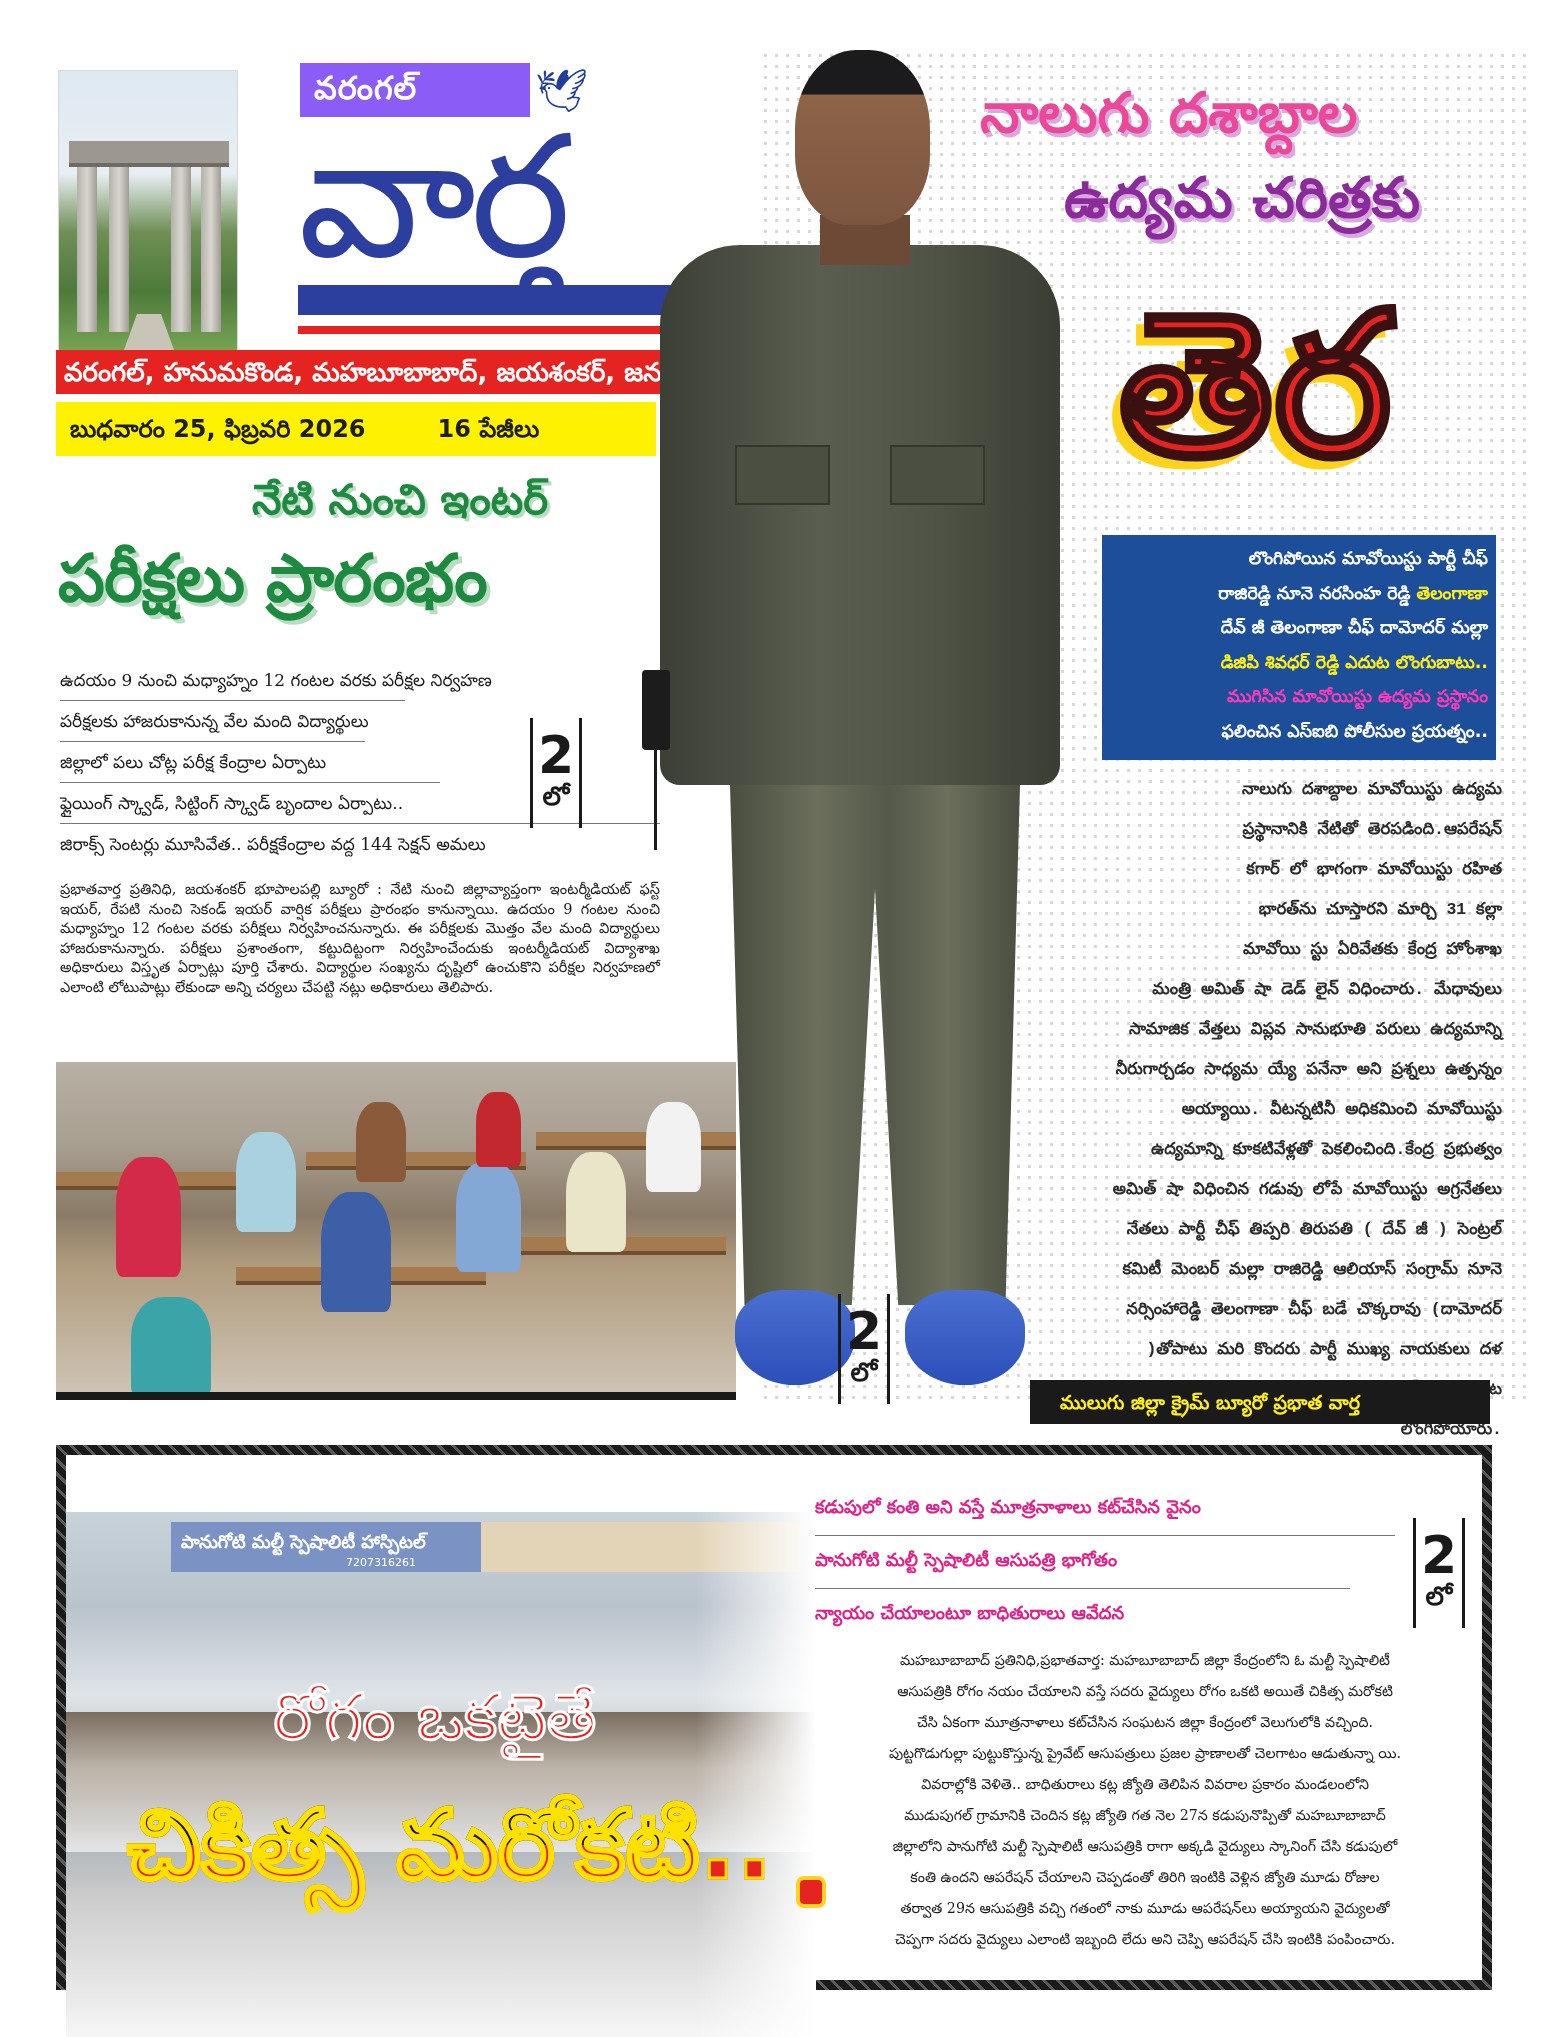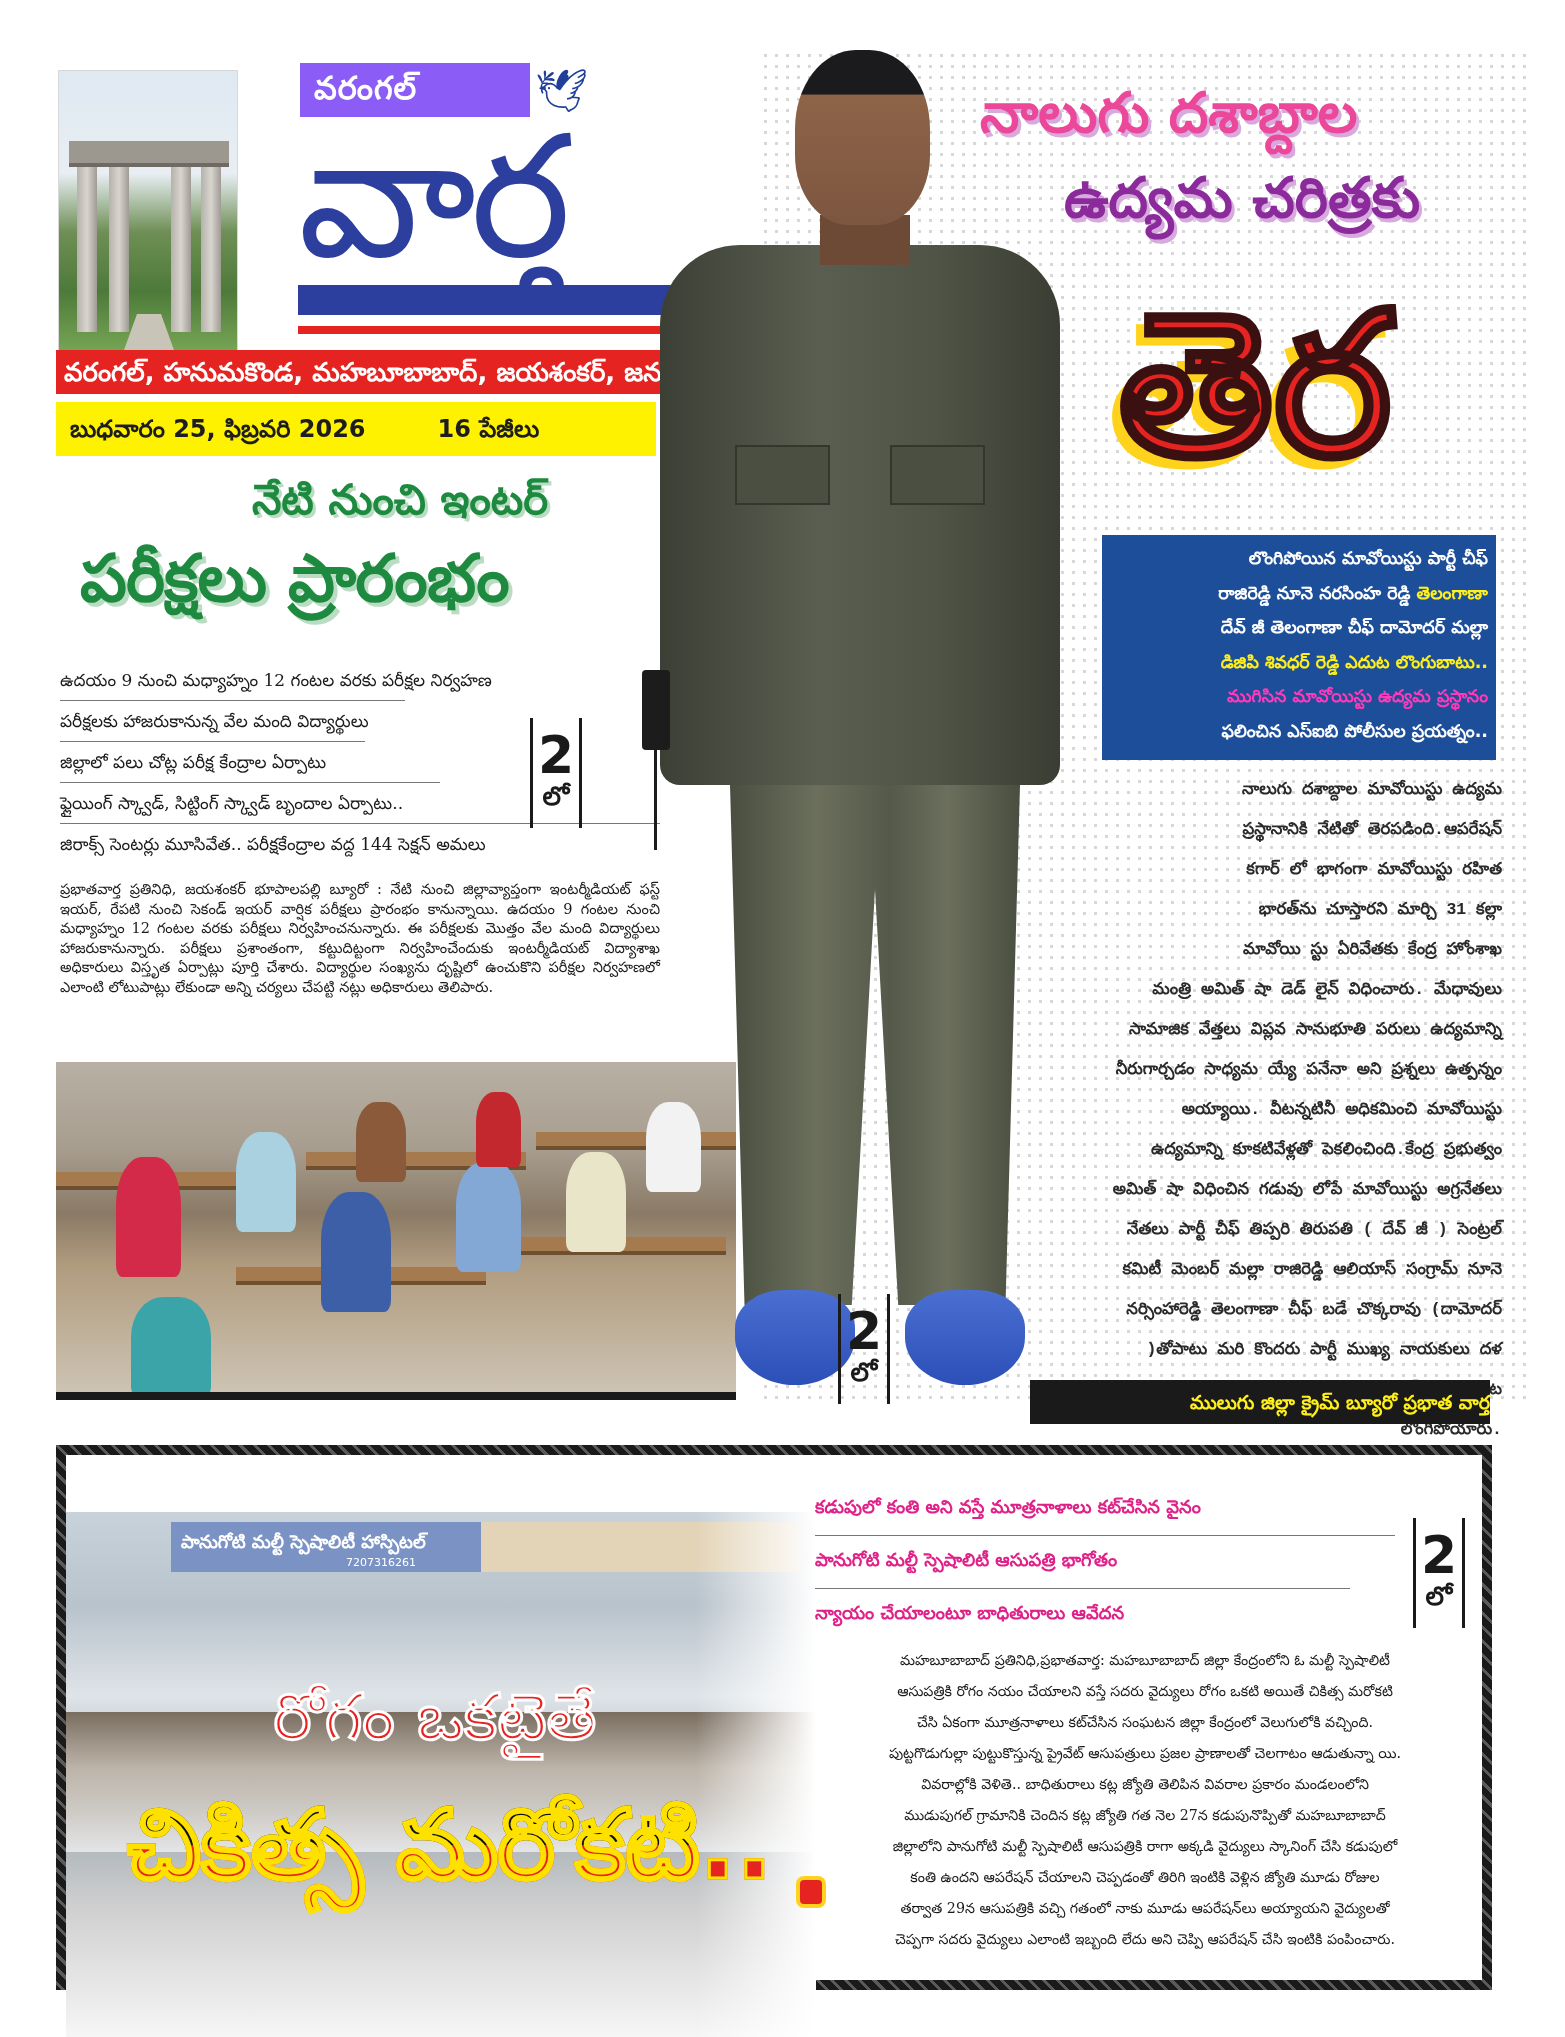--- a/index.html
+++ b/index.html
@@ -39,21 +39,21 @@
     color: #1d1d1d; font-weight: bold; font-size: 24px; line-height: 54px; padding-left: 14px; display: flex; gap: 72px;
   }
 
   
   .inter-kicker {
     left: 140px; top: 475px; width: 520px; text-align: center;
     color: #1e8a3f; font-weight: bold; font-size: 42px; text-shadow: 3px 3px 0 #b9dcc2;
   }
   .inter-head {
     left: 58px; top: 540px; width: 600px; text-align: left;
-    color: #1e8a3f; font-weight: bold; font-size: 66px; text-shadow: 4px 4px 0 #b9dcc2; letter-spacing: -1px; margin-left: 22px;
+    color: #1e8a3f; font-weight: bold; font-size: 66px; text-shadow: 4px 4px 0 #b9dcc2; letter-spacing: -1px;
   }
   .bullets { left: 60px; top: 660px; width: 600px; }
   .bullet {
     font-family: "DejaVu Serif", serif; font-size: 17px; color: #1a1a1a;
     height: 41px; line-height: 40px; border-bottom: 1px solid #777; white-space: nowrap;
   }
   .bullet:nth-child(1) { width: 600px; border-bottom: 1px solid #777; }
   .bullet:nth-child(1){ width:345px; }
   .bullet:nth-child(1) span { display:inline-block; width:600px; }
   .bullet:nth-child(2) { width: 305px; }
@@ -128,21 +128,21 @@
 
   .mao-body {
     left: 1122px; top: 770px; width: 380px; text-align: right;
     font-weight: bold; font-size: 16.5px; line-height: 40px; color: #2a2a2a;
   }
   .mao-body .l { white-space: nowrap; font-family: Liberation Mono, monospace; }
   .mao-body .wide { margin-left: -100px; }
 
   .mao-credit {
     left: 1030px; top: 1380px; width: 460px; height: 44px; background: #1a1a1a;
-    color: #ffef1a; font-weight: bold; font-size: 19px; line-height: 44px; text-align: right; padding-left: 30px;
+    color: #ffef1a; font-weight: bold; font-size: 19px; line-height: 44px; text-align: left; padding-left: 30px;
   }
 
   
   .hospital-box {
     left: 56px; top: 1445px; width: 1436px; height: 545px;
     background: #ffffff;
     border: 10px solid #1a1a1a;
     border-image: repeating-linear-gradient(45deg,#1a1a1a 0 4px,#5a5a5a 4px 7px,#1a1a1a 7px 10px) 10;
   }
   .hosp-photo {

